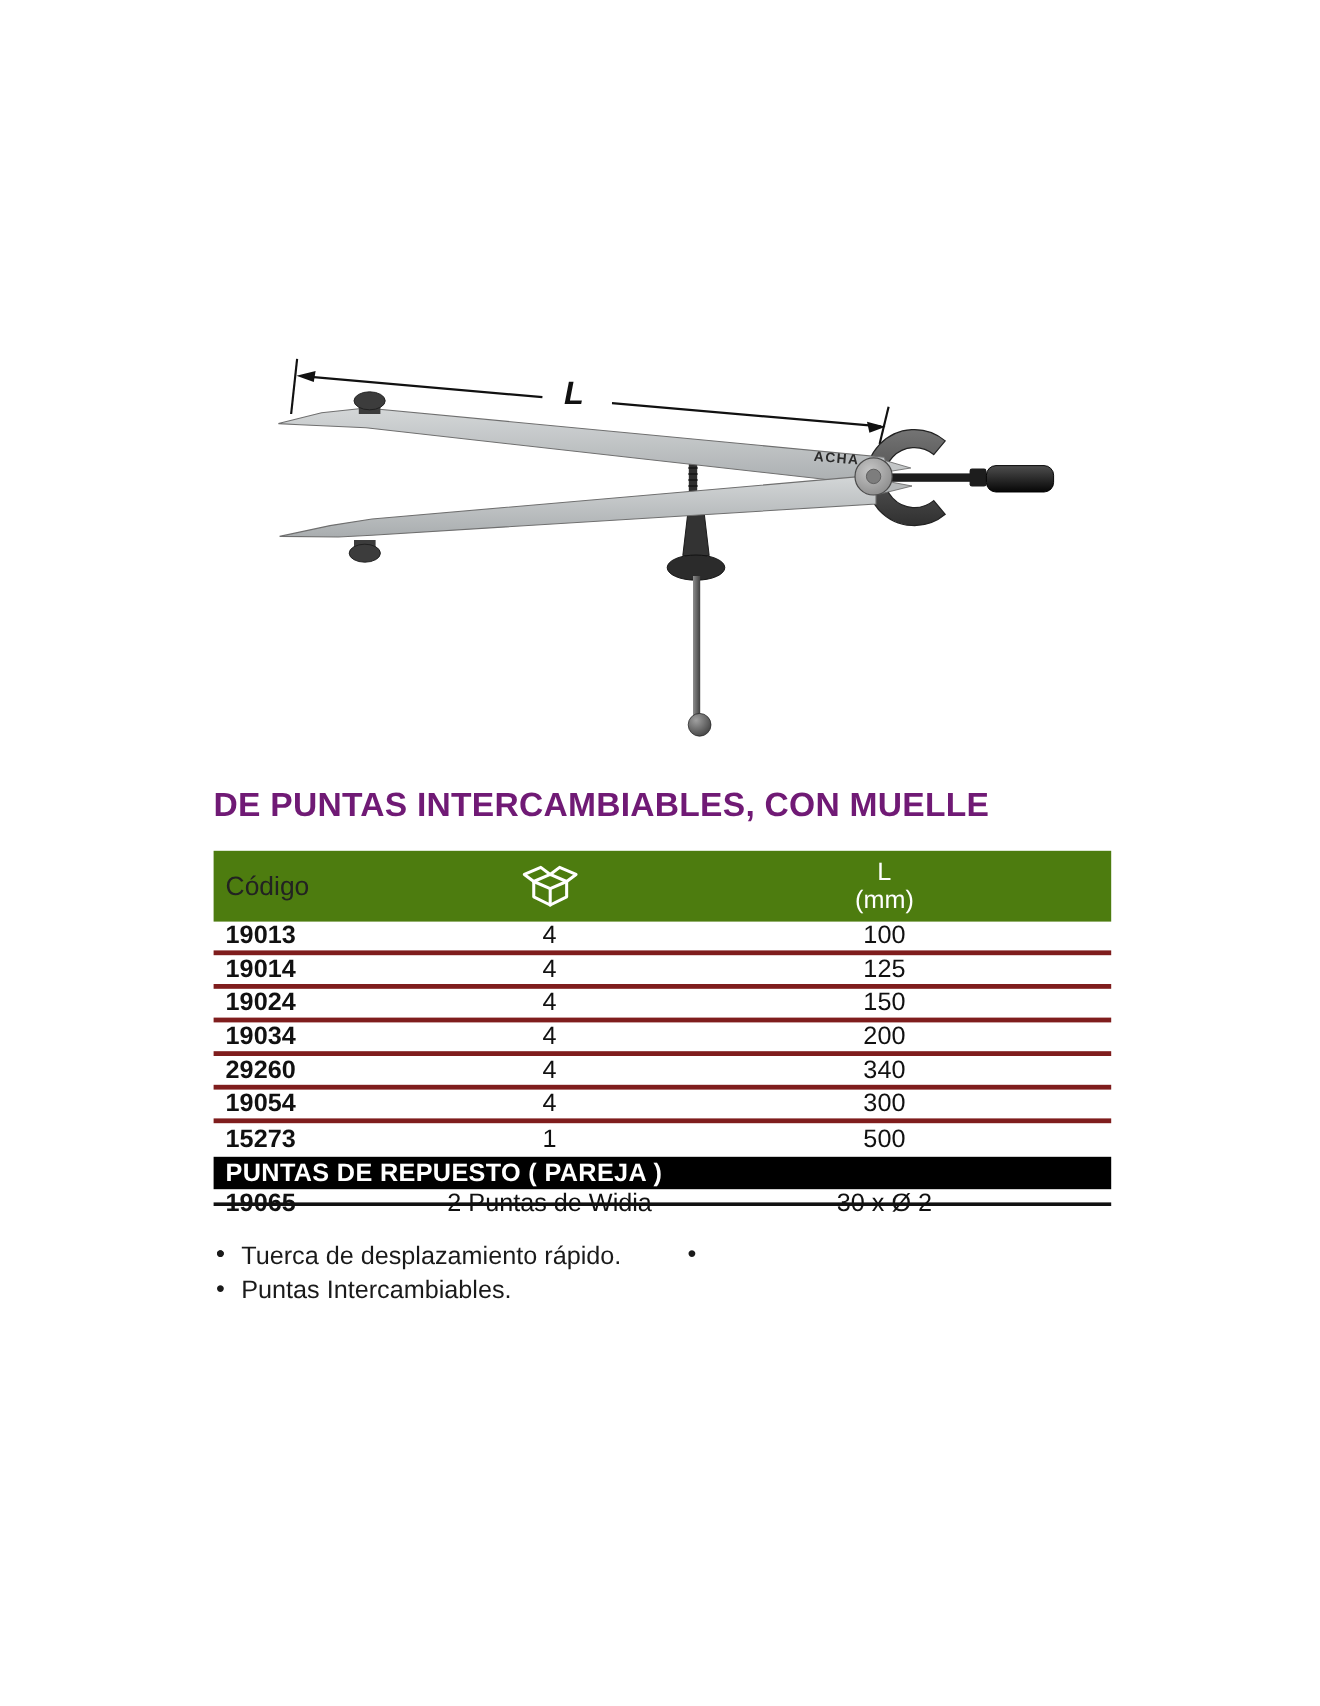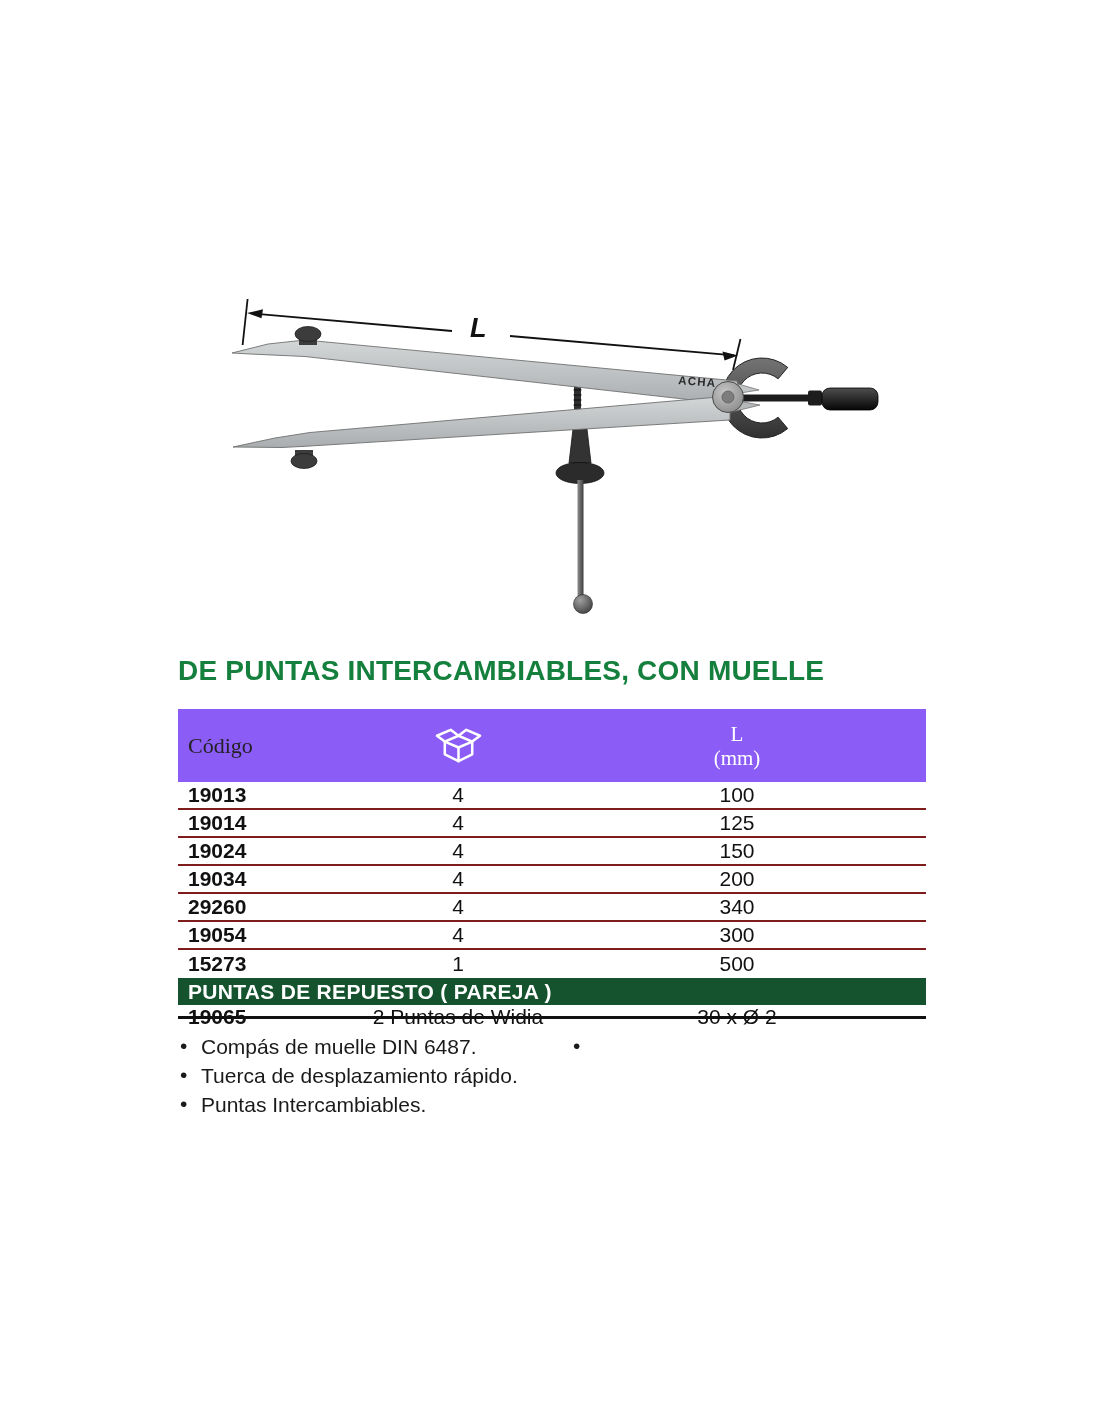--- a/index.html
+++ b/index.html
@@ -4,35 +4,35 @@
 <style>
   html,body{margin:0;padding:0;background:#fff;}
   .page{position:relative;width:1100px;height:1422px;background:#ffffff;
         font-family:"Liberation Sans",sans-serif;color:#111;overflow:hidden;}
 
   
   .drawing{position:absolute;left:100px;top:280px;width:850px;height:360px;}
 
   
   .title{position:absolute;left:178px;top:655px;font-size:28px;font-weight:bold;
-         letter-spacing:.2px;color:#15803d;white-space:nowrap;}
+         letter-spacing:.2px;color:#701a75;white-space:nowrap;}
 
   
   .spec-table{position:absolute;left:178px;top:709px;width:748px;}
-  .thead{display:grid;grid-template-columns:190px 180px 1fr;height:73px;
-         background:#8b5cf6;align-items:center;font-family:Liberation Serif, serif;}
+  .thead{display:grid;grid-template-columns:190px 180px 1fr;height:59px;
+         background:#4d7c0f;align-items:center;}
   .th-code{padding-left:10px;font-size:22px;color:#222;}
   .th-pack{justify-self:center;line-height:0;}
   .th-len{justify-self:center;text-align:center;color:#fff;font-size:21px;line-height:24px;}
   .row{display:grid;grid-template-columns:190px 180px 1fr;height:28px;
        box-sizing:border-box;align-items:center;font-size:21px;}
-  .row.lined{border-bottom:2px solid #7f1d1d;}
+  .row.lined{border-bottom:4px solid #7f1d1d;}
   .cell-code{padding-left:10px;font-weight:bold;}
   .cell-center{justify-self:center;}
-  .band{height:27px;background:#14532d;color:#fff;font-weight:bold;font-size:21px;
+  .band{height:27px;background:#000000;color:#fff;font-weight:bold;font-size:21px;
         display:flex;align-items:center;padding-left:10px;letter-spacing:.3px;}
   .spare{height:14px;border-bottom:3px solid #111;}
 
   
   .features{position:absolute;top:1032px;font-size:21px;line-height:29px;color:#1a1a1a;}
   .features.leftcol{left:180px;width:390px;}
   .features.rightcol{left:573px;width:330px;}
   .feat{position:relative;padding-left:21px;}
   .feat .dot{position:absolute;left:0;top:-1px;}
 </style>
@@ -186,21 +186,20 @@
     <div class="row spare">
       <div class="cell-code">19065</div>
       <div class="cell-center">2 Puntas de Widia</div>
       <div class="cell-center">30 x Ø 2</div>
     </div>
   </div>
 
   <div class="features leftcol">
     <div class="feat">
       <span class="dot">•</span>
-      <span>Compás de muelle DIN 6487.</span>
     </div>
     <div class="feat">
       <span class="dot">•</span>
       <span>Tuerca de desplazamiento rápido.</span>
     </div>
     <div class="feat">
       <span class="dot">•</span>
       <span>Puntas Intercambiables.</span>
     </div>
   </div>

